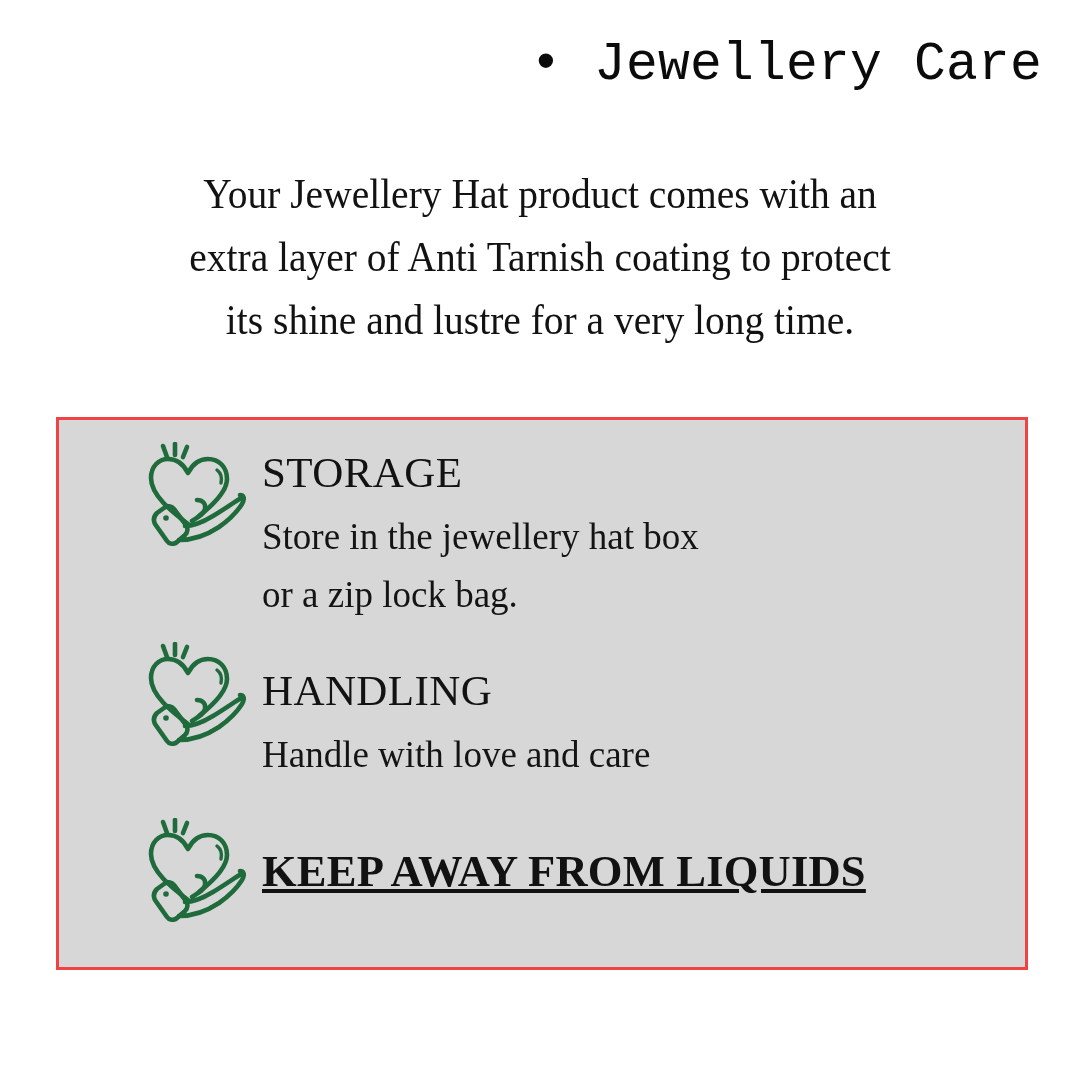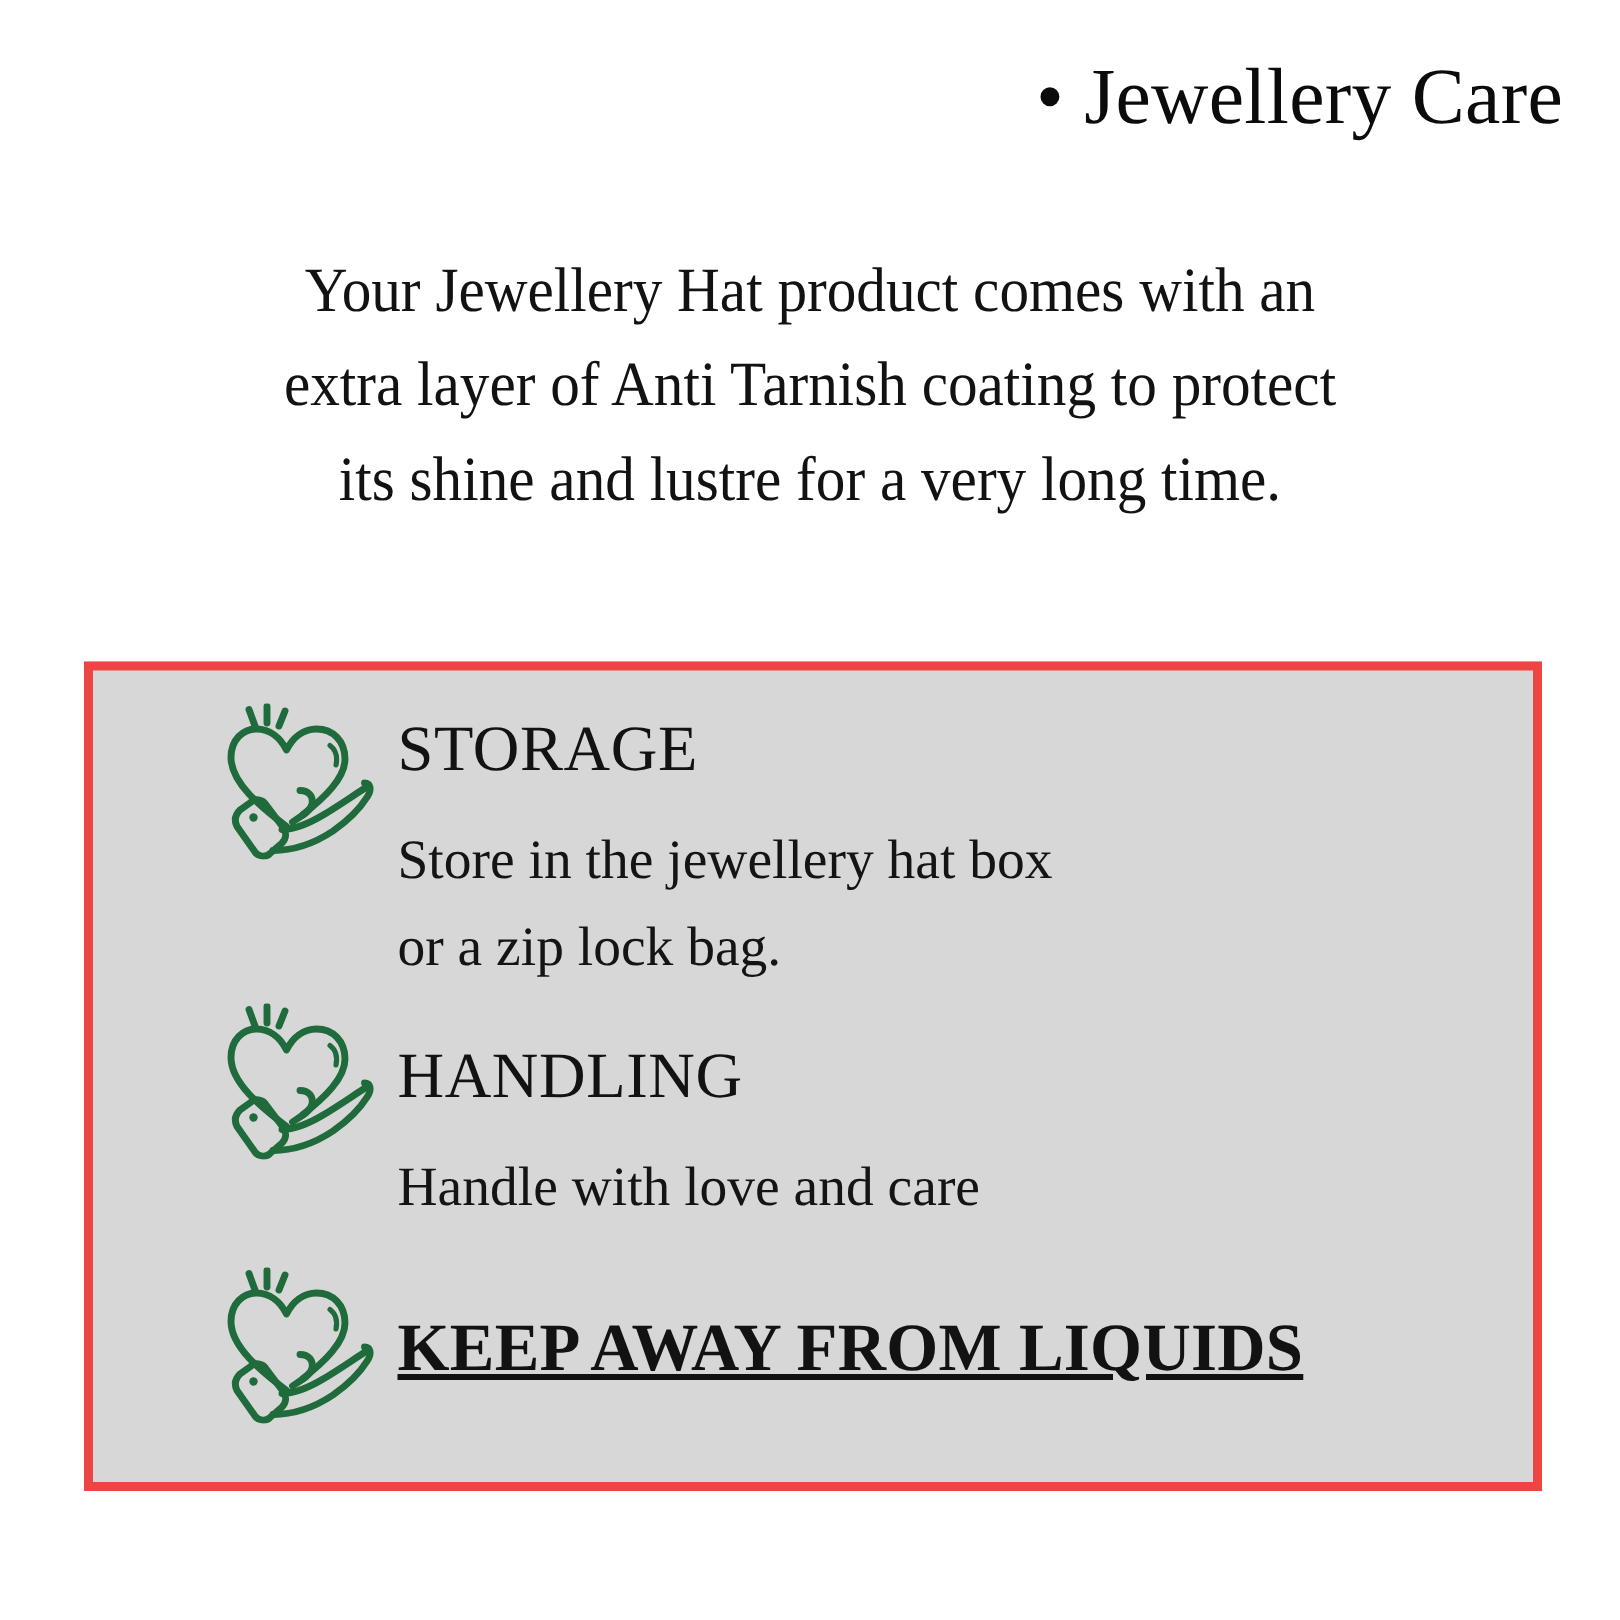--- a/index.html
+++ b/index.html
@@ -16,21 +16,21 @@
     color: #111111;
   }
 
   
   .page-title {
     position: absolute;
     top: 34px;
     left: 0;
     width: 1042px;
     text-align: right;
-    font-family: Liberation Serif, serif;
+    font-family: Liberation Mono, monospace;
     font-size: 53px;
     line-height: 62px;
     letter-spacing: 0.2px;
     color: #0b0b0b;
     white-space: nowrap;
   }
 
   
   .intro {
     position: absolute;
@@ -43,25 +43,25 @@
     color: #121212;
     transform: scaleX(0.94);
     transform-origin: center top;
   }
   .intro .line { display: block; white-space: nowrap; }
 
   
   .care-panel {
     position: absolute;
     left: 56px;
-    top: 441px;
+    top: 417px;
     width: 972px;
     height: 553px;
     background: #d7d7d7;
-    border: 6px solid #ef4444;
+    border: 3px solid #ef4444;
     box-sizing: border-box;
   }
 
   .care-list {
     position: absolute;
     left: 0; top: 0;
     width: 100%;
     height: 100%;
   }
 
@@ -100,21 +100,21 @@
     font-weight: 700;
     letter-spacing: 0.2px;
     padding-top: 22px;
     transform: scaleX(0.99);
     transform-origin: left top;
   }
   .care-item.item-1 .care-heading {
     padding-top: 18px;
   }
 
-  .care-body { margin-top: 20px; }
+  .care-body { margin-top: 10px; }
   .care-item.item-1 .care-body { }
   .care-body .line {
     display: block;
     font-size: 37px;
     line-height: 58px;
     color: #141414;
     white-space: nowrap;
   }
 </style>
 </head>

